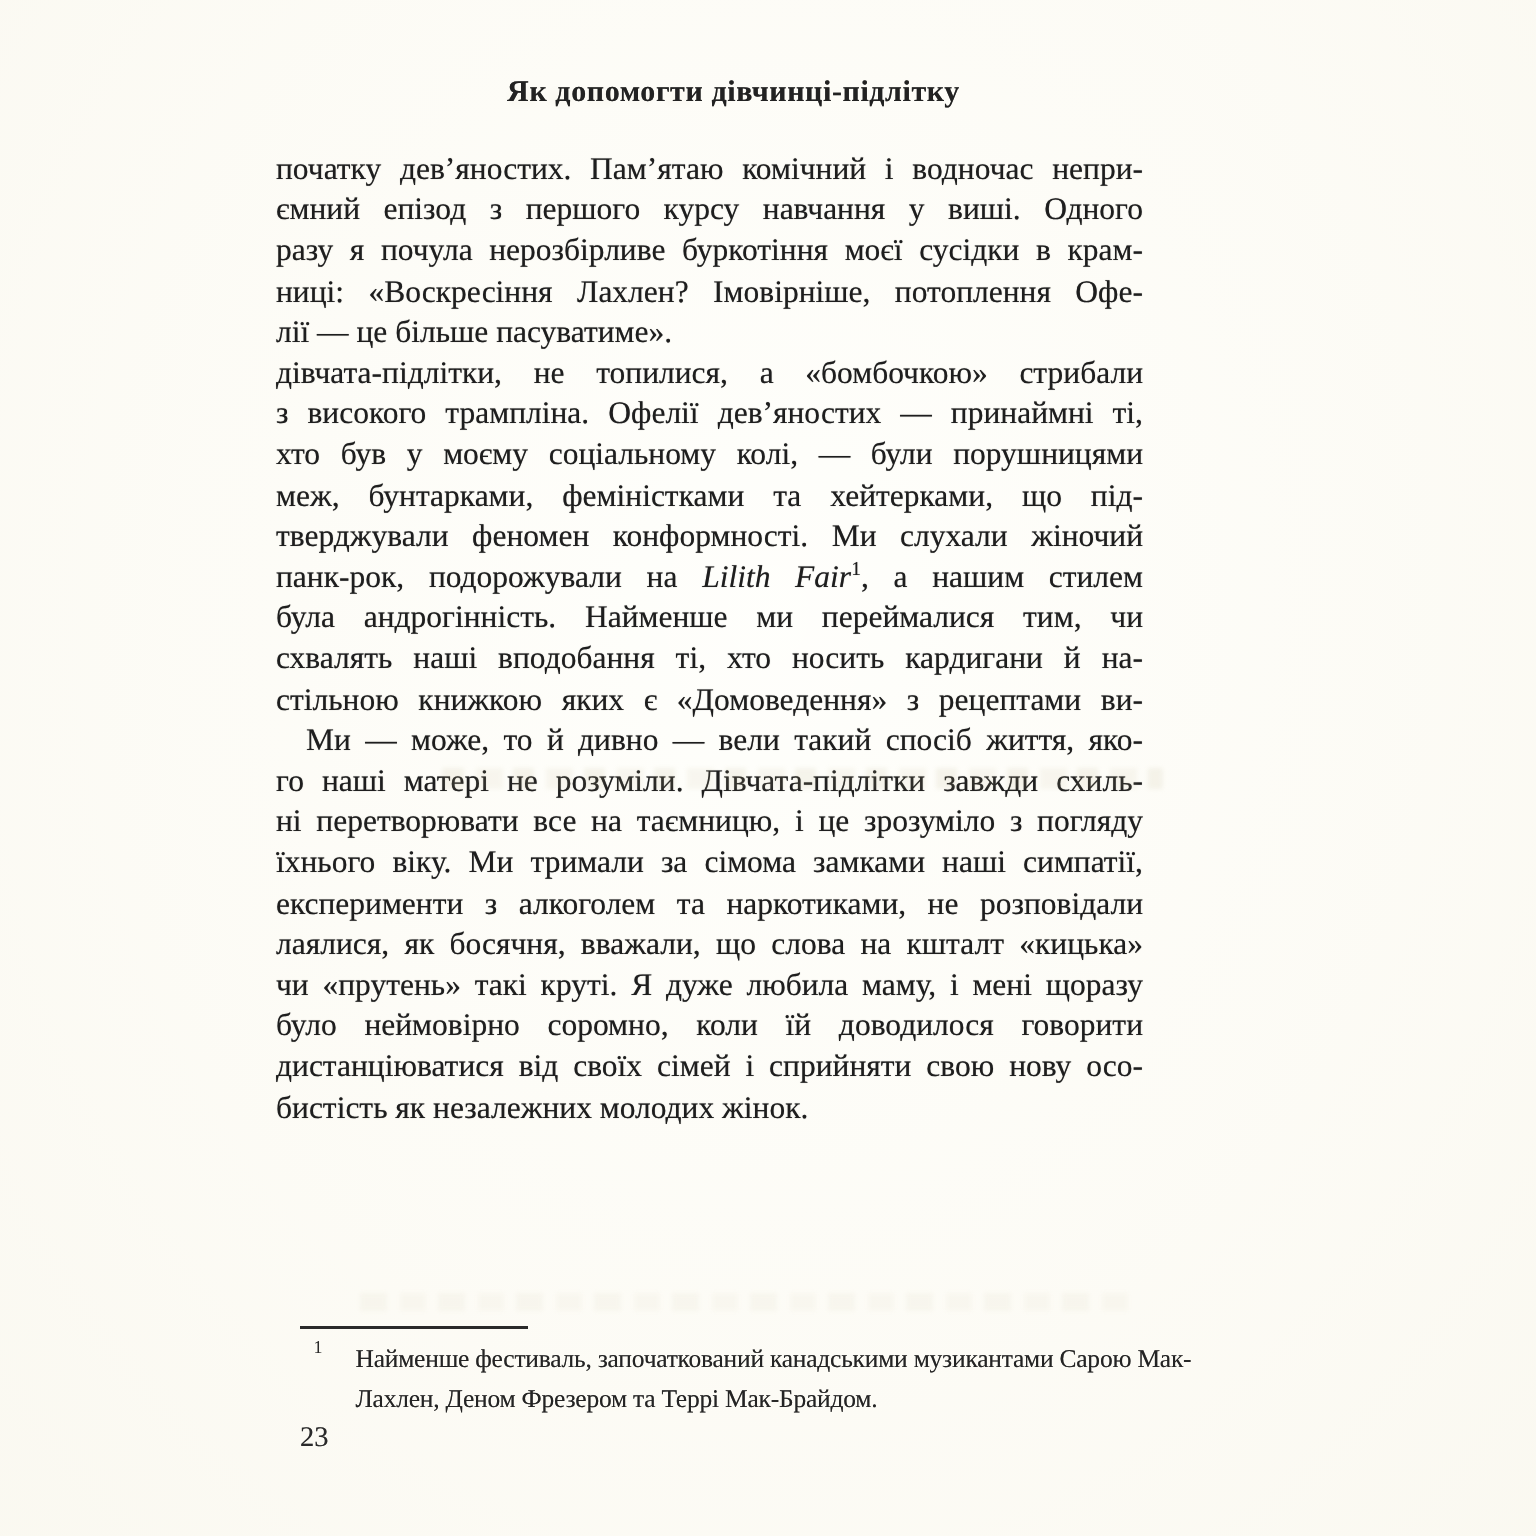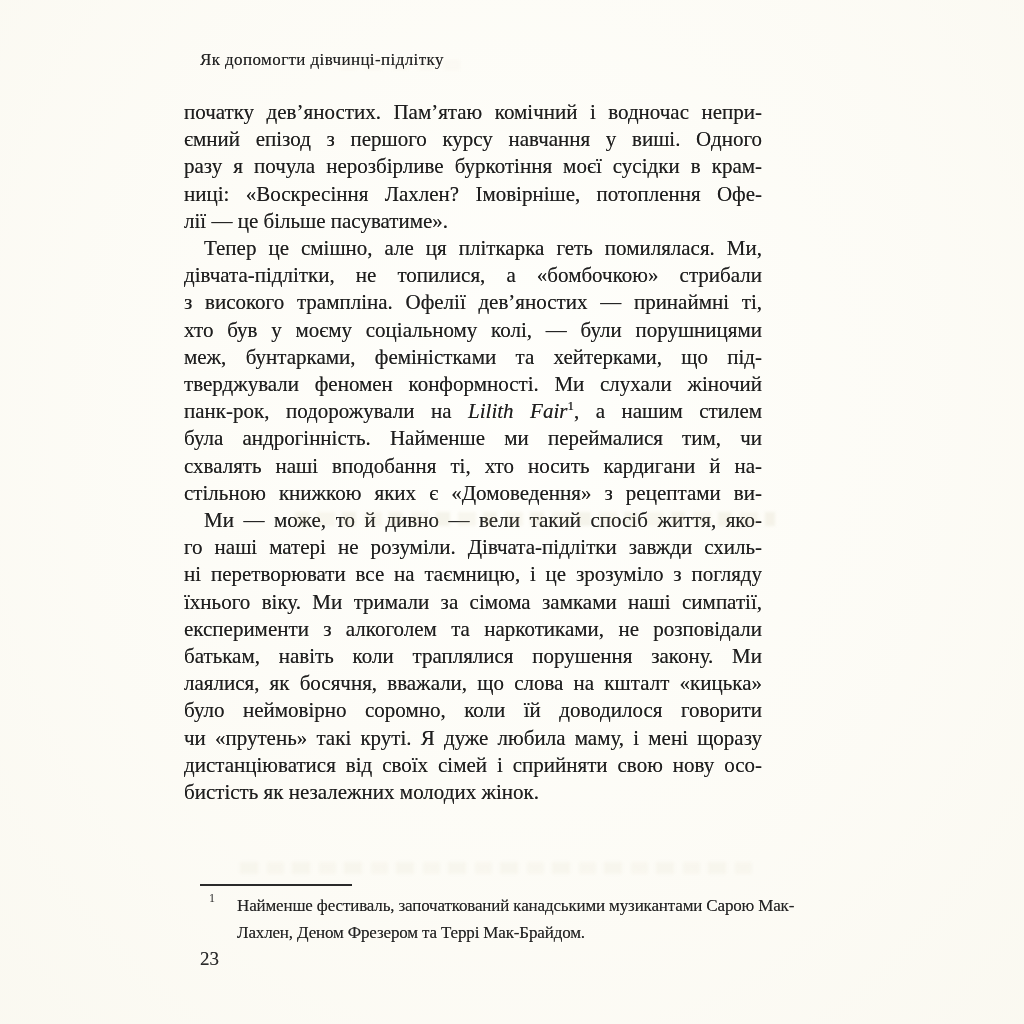--- a/index.html
+++ b/index.html
@@ -19,23 +19,23 @@
     position: absolute;
     inset: 0;
     background:
       radial-gradient(ellipse at 50% 40%, rgba(255,255,252,0.9) 0%, rgba(252,250,243,0.4) 70%, rgba(249,247,238,0.6) 100%);
   }
   .running-header {
     position: absolute;
     top: 50px;
     left: 200px;
     width: 578px;
-    text-align: left;
-    font-weight: normal;
-    font-size: 17px;
+    text-align: center;
+    font-weight: bold;
+    font-size: 20px;
     letter-spacing: 0.4px;
     color: #222;
     text-shadow: 0 0 0.4px rgba(20,20,20,0.55);
   }
   .text-block {
     position: absolute;
     top: 99px;
     left: 184px;
     width: 578px;
   }
@@ -143,41 +143,39 @@
 
   <div class="text-block" id="body-text">
       <div>
         <div class="line">початку дев’яностих. Пам’ятаю комічний і водночас непри-</div>
         <div class="line">ємний епізод з першого курсу навчання у виші. Одного</div>
         <div class="line">разу я почула нерозбірливе буркотіння моєї сусідки в крам-</div>
         <div class="line">ниці: «Воскресіння Лахлен? Імовірніше, потоплення Офе-</div>
         <div class="line last">лії — це більше пасуватиме».</div>
       </div>
       <div>
-        <div class="line indent">Тепер це смішно, але ця пліткарка геть помилялася. Ми,</div>
         <div class="line">дівчата-підлітки, не топилися, а «бомбочкою» стрибали</div>
         <div class="line">з високого трампліна. Офелії дев’яностих — принаймні ті,</div>
         <div class="line">хто був у моєму соціальному колі, — були порушницями</div>
         <div class="line">меж, бунтарками, феміністками та хейтерками, що під-</div>
         <div class="line">тверджували феномен конформності. Ми слухали жіночий</div>
         <div class="line">панк-рок, подорожували на <i>Lilith Fair</i><sup>1</sup>, а нашим стилем</div>
         <div class="line">була андрогінність. Найменше ми переймалися тим, чи</div>
         <div class="line">схвалять наші вподобання ті, хто носить кардигани й на-</div>
         <div class="line">стільною книжкою яких є «Домоведення» з рецептами ви-</div>
       </div>
       <div>
         <div class="line indent">Ми — може, то й дивно — вели такий спосіб життя, яко-</div>
         <div class="line">го наші матері не розуміли. Дівчата-підлітки завжди схиль-</div>
         <div class="line">ні перетворювати все на таємницю, і це зрозуміло з погляду</div>
         <div class="line">їхнього віку. Ми тримали за сімома замками наші симпатії,</div>
         <div class="line">експерименти з алкоголем та наркотиками, не розповідали</div>
-        <div class="line">батькам, навіть коли траплялися порушення закону. Ми</div>
         <div class="line">лаялися, як босячня, вважали, що слова на кшталт «кицька»</div>
+        <div class="line">чи «прутень» такі круті. Я дуже любила маму, і мені щоразу</div>
         <div class="line">було неймовірно соромно, коли їй доводилося говорити</div>
-        <div class="line">чи «прутень» такі круті. Я дуже любила маму, і мені щоразу</div>
         <div class="line">дистанціюватися від своїх сімей і сприйняти свою нову осо-</div>
         <div class="line last">бистість як незалежних молодих жінок.</div>
       </div>
     </div>
 
   <div class="artifact artifact-1"></div>
   <div class="artifact artifact-2"></div>
 
   <div class="footnote">
     <div class="footnote-rule"></div>

